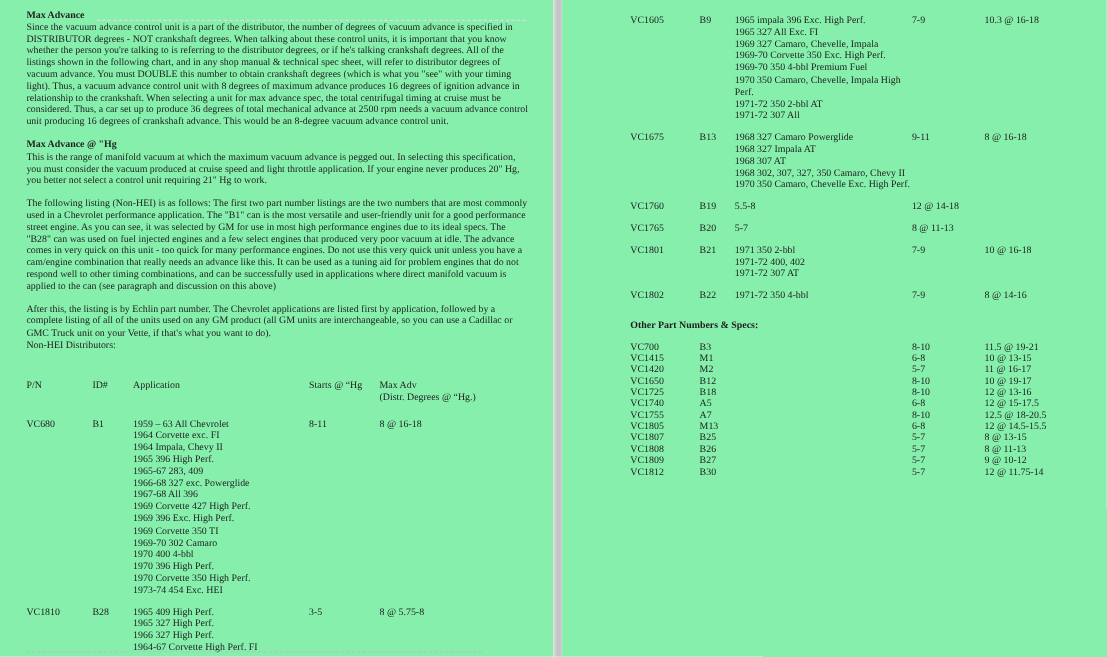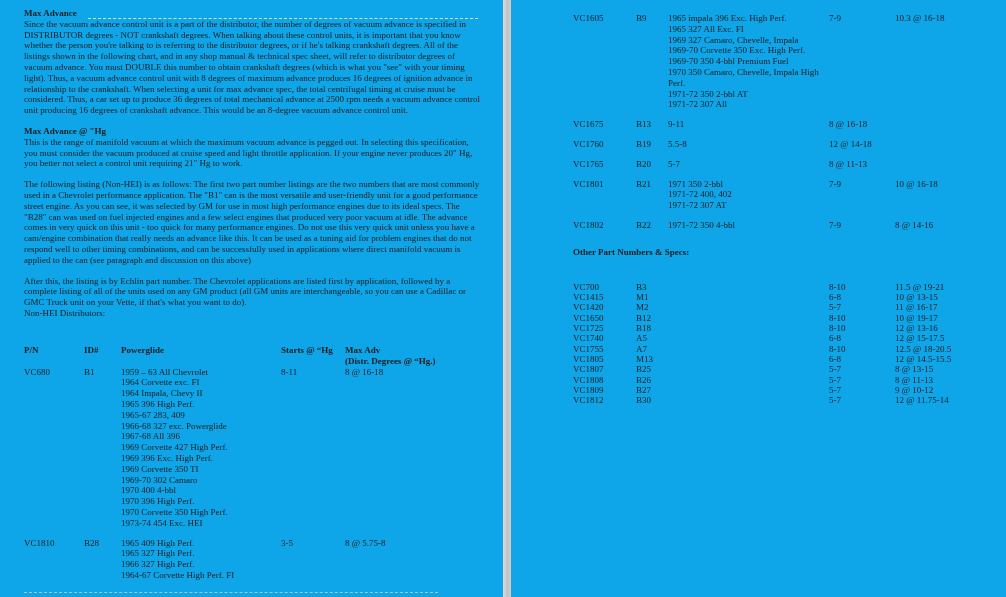--- a/index.html
+++ b/index.html
@@ -1,21 +1,21 @@
 <!DOCTYPE html>
 <html><head>
 <meta charset="utf-8">
 <style>
   html,body{margin:0;padding:0}
   body{
     width:1006px;height:597px;position:relative;overflow:hidden;
     background:#ffffff;color:#1d1d1d;
     font-family:"Liberation Serif",serif;
   }
-  .page{position:absolute;top:0;height:597px;background:#0ea5e9}
+  .page{position:absolute;top:0;height:597px;background:#86efac}
   #pageL{left:0;width:503px}
   #pageR{left:511px;width:519px}
   #gutter{
     position:absolute;left:503px;top:0;width:8px;height:597px;
     background:linear-gradient(to right,#dcdcdc,#c2c2c2 55%,#cfcfcf);
   }
   .dashline{position:absolute;height:0;border-top:1px dashed #b9bfc9}
   #dashTop{left:88px;top:18px;width:390px;border-top-color:#d9dde3}
   #dashBottom{left:24px;top:592px;width:414px}
 
@@ -28,28 +28,28 @@
   #textL p{margin:0 0 10px 0}
   #textL p.tight{margin:0}
 
   
   .vtable{position:absolute;font-size:9px;line-height:10.8px}
   #tableL{left:24px;top:345px;width:470px}
   #tableR{left:62px;top:13px;width:430px}
   .vhead,.vrow{display:grid}
   #tableL .vhead,#tableL .vrow{grid-template-columns:60px 37px 160px 64px 1fr}
   #tableR .vrow{grid-template-columns:63px 32px 161px 66px 1fr}
-  .vhead{font-weight:bold;margin-bottom:0}
+  .vhead{font-weight:normal;margin-bottom:13px}
   .vrow{margin-bottom:9px;align-items:start}
   .vrow:last-child{margin-bottom:0}
   .c{padding:0}
   .app{white-space:pre-line}
 
   
-  #otherHead{margin-top:16px;margin-bottom:24px}
+  #otherHead{margin-top:16px;margin-bottom:9px}
   .orow{display:grid;grid-template-columns:63px 193px 66px 1fr;line-height:10.35px}
 </style>
 </head>
 <body>
 
 <div class="page" id="pageL">
   <div class="dashline" id="dashTop"></div>
 
   <div id="textL">
     <h3 class="h">Max Advance</h3>
@@ -61,21 +61,21 @@
     <p>The following listing (Non-HEI) is as follows:  The first two part number listings are the two numbers that are most commonly used in a Chevrolet performance application.  The "B1" can is the most versatile and user-friendly unit for a good performance street engine.  As you can see, it was selected by GM for use in most high performance engines due to its ideal specs.  The "B28" can was used on fuel injected engines and a few select engines that produced very poor vacuum at idle.  The advance comes in very quick on this unit - too quick for many performance engines. Do not use this very quick unit unless you have a cam/engine combination that really needs an advance like this.  It can be used as a tuning aid for problem engines that do not respond well to other timing combinations, and can be successfully used in applications where direct manifold vacuum is applied to the can (see paragraph and discussion on this above)</p>
 
     <p class="tight">After this, the listing is by Echlin part number.  The Chevrolet applications are listed first by application, followed by a complete listing of all of the units used on any GM product (all GM units are interchangeable, so you can use a Cadillac or GMC Truck unit on your Vette, if that's what you want to do).</p>
     <div>Non-HEI Distributors:</div>
   </div>
 
   <div class="vtable" id="tableL">
     <div class="vhead">
       <div class="c">P/N</div>
       <div class="c">ID#</div>
-      <div class="c">Powerglide</div>
+      <div class="c">Application</div>
       <div class="c">Starts @ “Hg</div>
       <div class="c">
         <div>Max Adv</div>
         <div>(Distr. Degrees @ “Hg.)</div>
       </div>
     </div>
     <div>
 
         <div class="vrow">
           <div class="c">VC680</div>
@@ -132,20 +132,25 @@
 1970 350 Camaro, Chevelle, Impala High Perf.
 1971-72 350 2-bbl AT
 1971-72 307 All</div>
           <div class="c">7-9</div>
           <div class="c">10.3 @ 16-18</div>
         </div>
 
         <div class="vrow">
           <div class="c">VC1675</div>
           <div class="c">B13</div>
+          <div class="c app">1968 327 Camaro Powerglide
+1968 327 Impala AT
+1968 307 AT
+1968 302, 307, 327, 350 Camaro, Chevy II
+1970 350 Camaro, Chevelle Exc. High Perf.</div>
           <div class="c">9-11</div>
           <div class="c">8 @ 16-18</div>
         </div>
 
         <div class="vrow">
           <div class="c">VC1760</div>
           <div class="c">B19</div>
           <div class="c">5.5-8</div>
           <div class="c">12 @ 14-18</div>
         </div>

